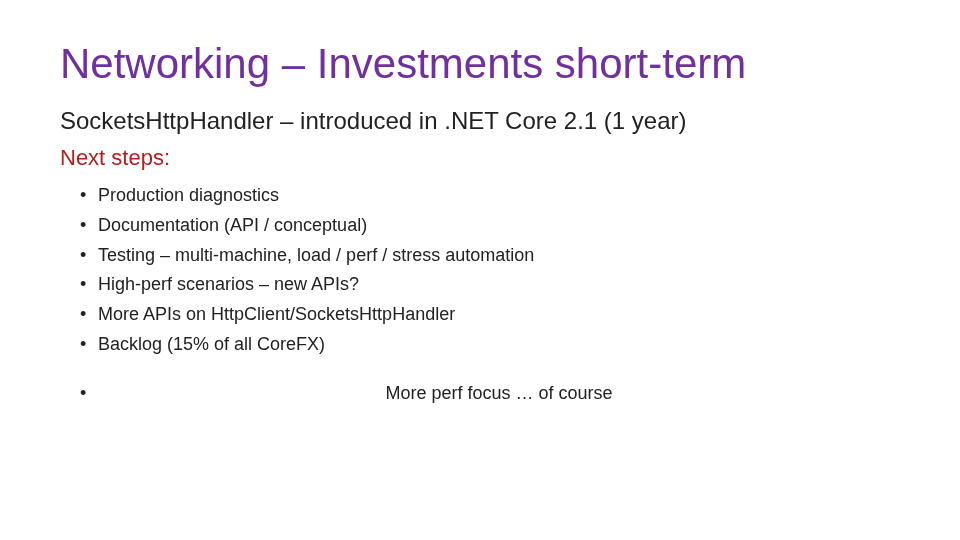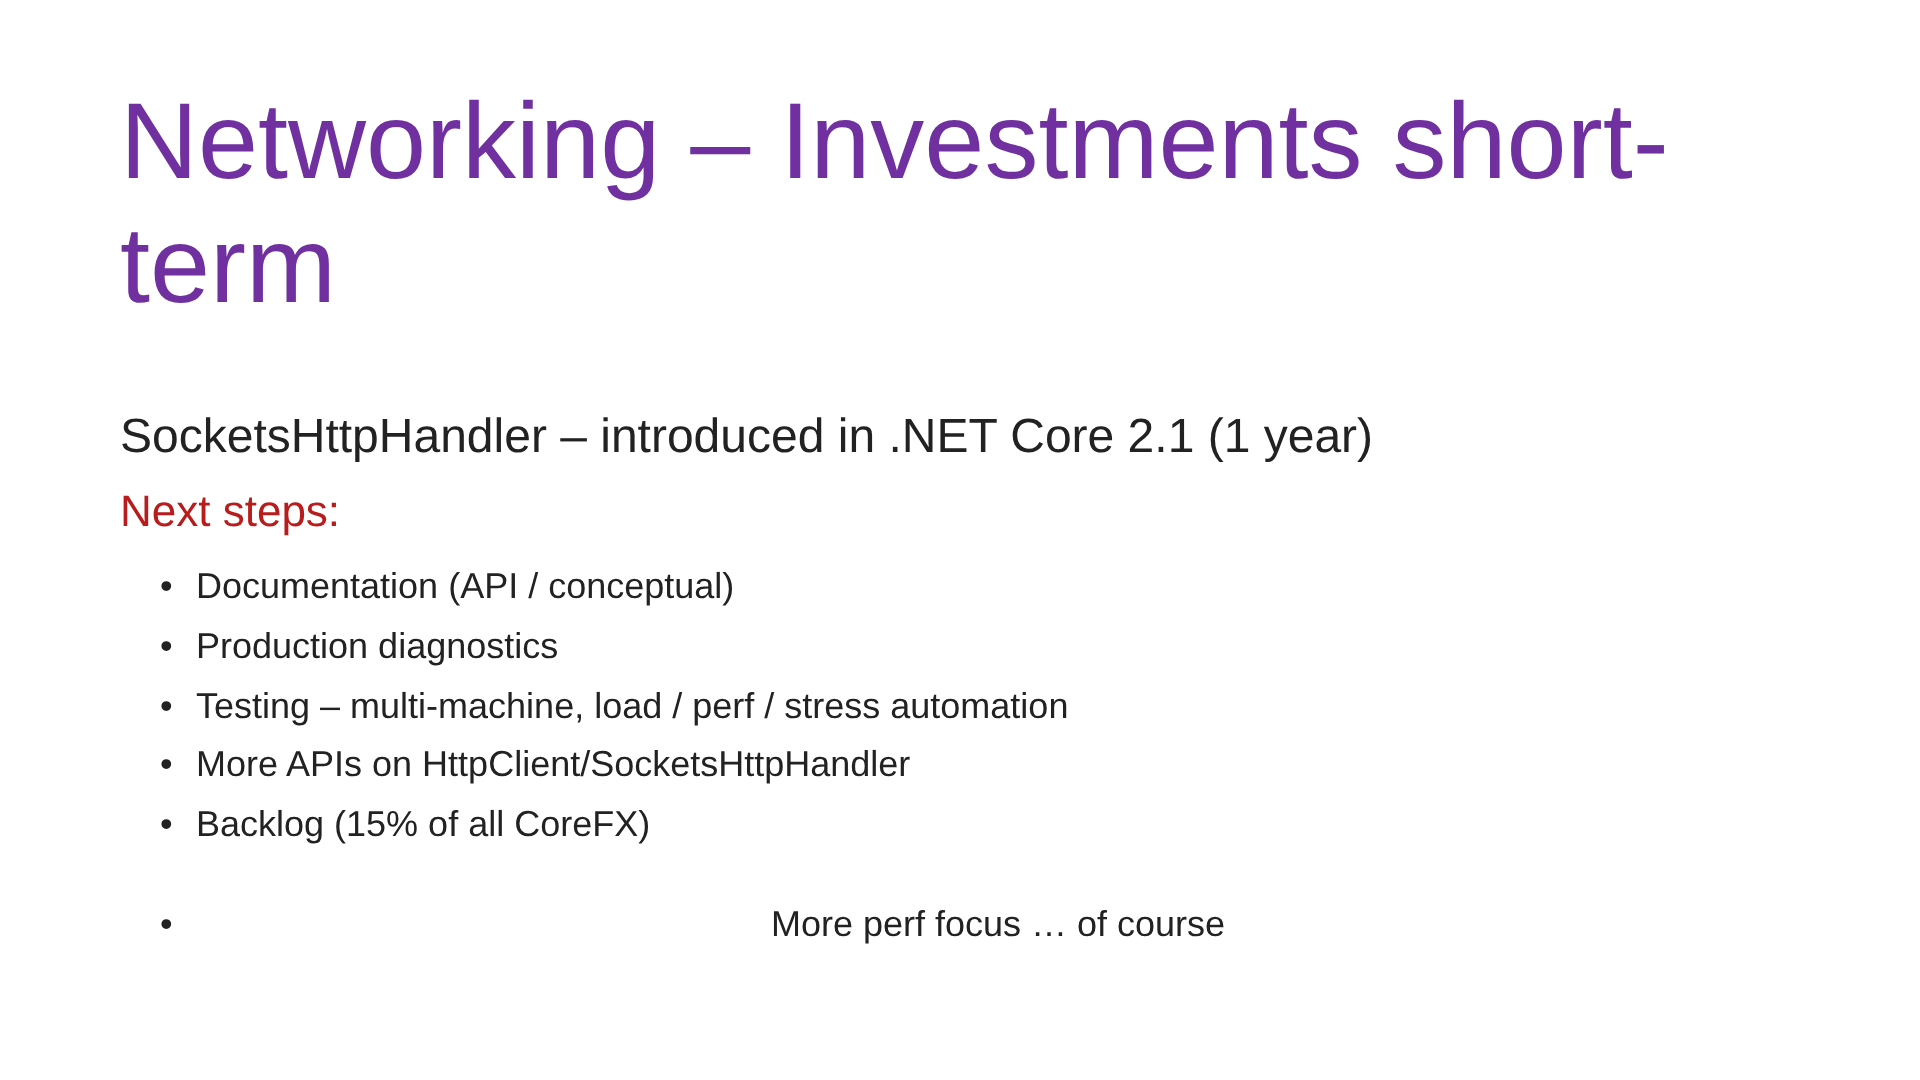--- a/index.html
+++ b/index.html
@@ -19,24 +19,24 @@
     .slide {
       width: 960px;
       height: 540px;
       padding: 40px 60px 40px 60px;
       display: flex;
       flex-direction: column;
       gap: 0;
     }
 
     .slide-title {
-      font-size: 54px;
+      font-size: 42px;
       font-weight: 300;
       color: #7030a0;
-      margin-bottom: 41px;
+      margin-bottom: 19px;
       line-height: 1.15;
     }
 
     .subtitle {
       font-size: 24px;
       color: #222222;
       margin-bottom: 10px;
       font-weight: 400;
     }
 
@@ -95,23 +95,24 @@
 
 <div class="slide">
 
   <h1 class="slide-title">Networking – Investments short-term</h1>
 
   <p class="subtitle">SocketsHttpHandler – introduced in .NET Core 2.1 (1 year)</p>
 
   <p class="next-steps-label">Next steps:</p>
 
   <ul class="bullet-list">
-  <li>Documentation (API / conceptual)</li>
-      <li>Production diagnostics</li>
+  <li>Production diagnostics</li>
+      <li>Documentation (API / conceptual)</li>
       <li>Testing – multi-machine, load / perf / stress automation</li>
+      <li>High-perf scenarios – new APIs?</li>
       <li>More APIs on HttpClient/SocketsHttpHandler</li>
       <li>Backlog (15% of all CoreFX)</li>
     </ul>
 
   <ul class="extra-bullet">
     <li>More perf focus … of course</li>
   </ul>
 
 </div>
 

